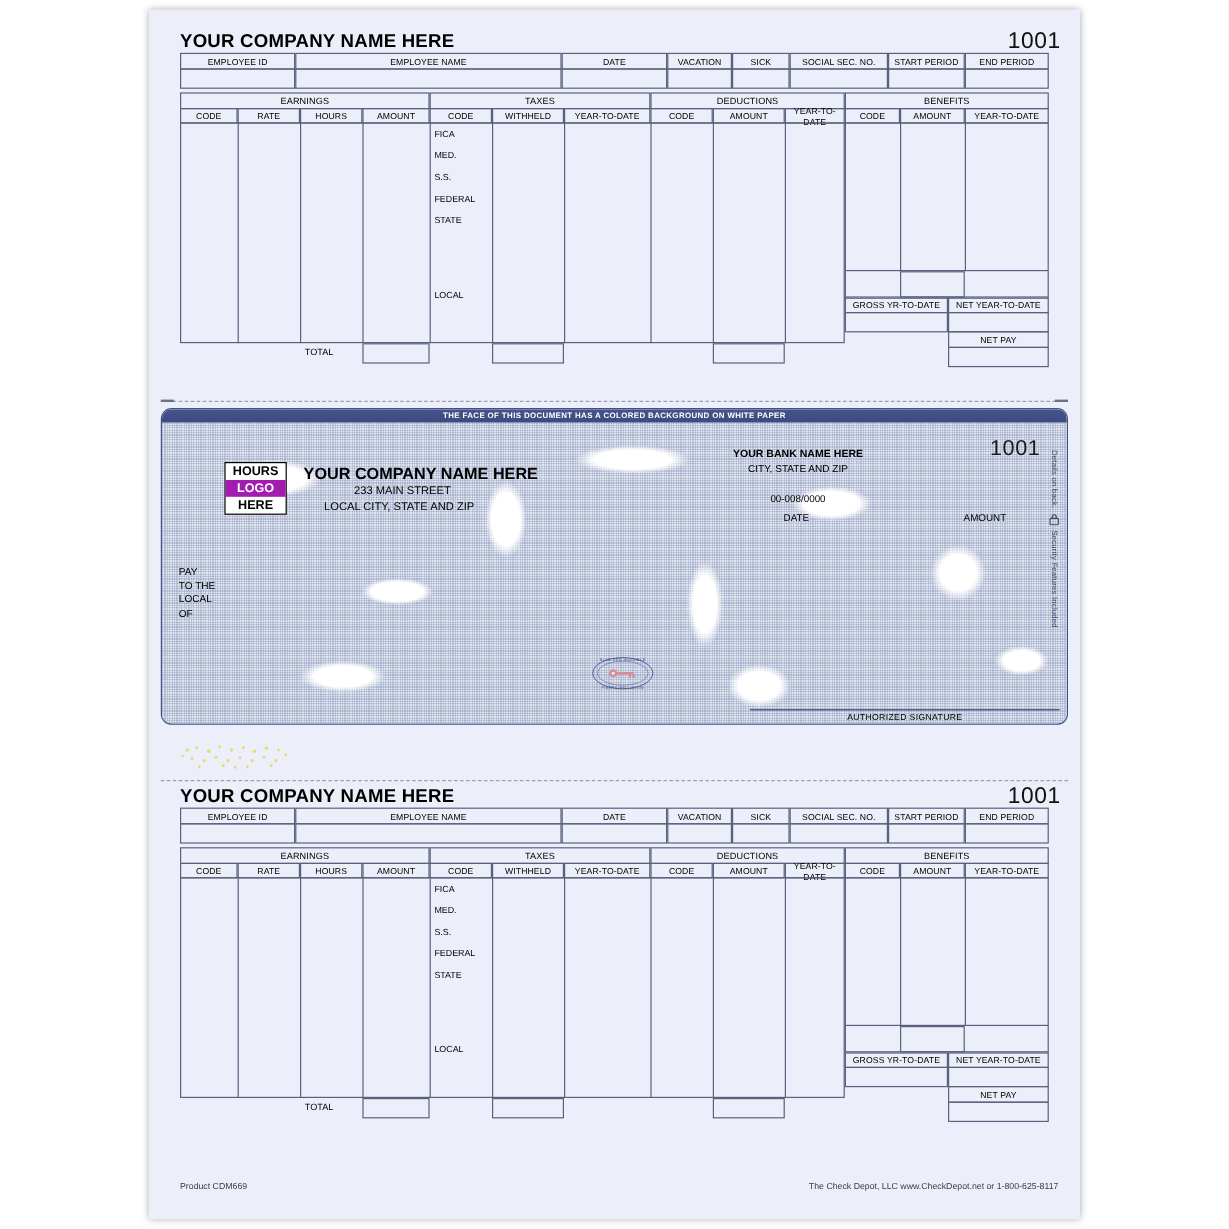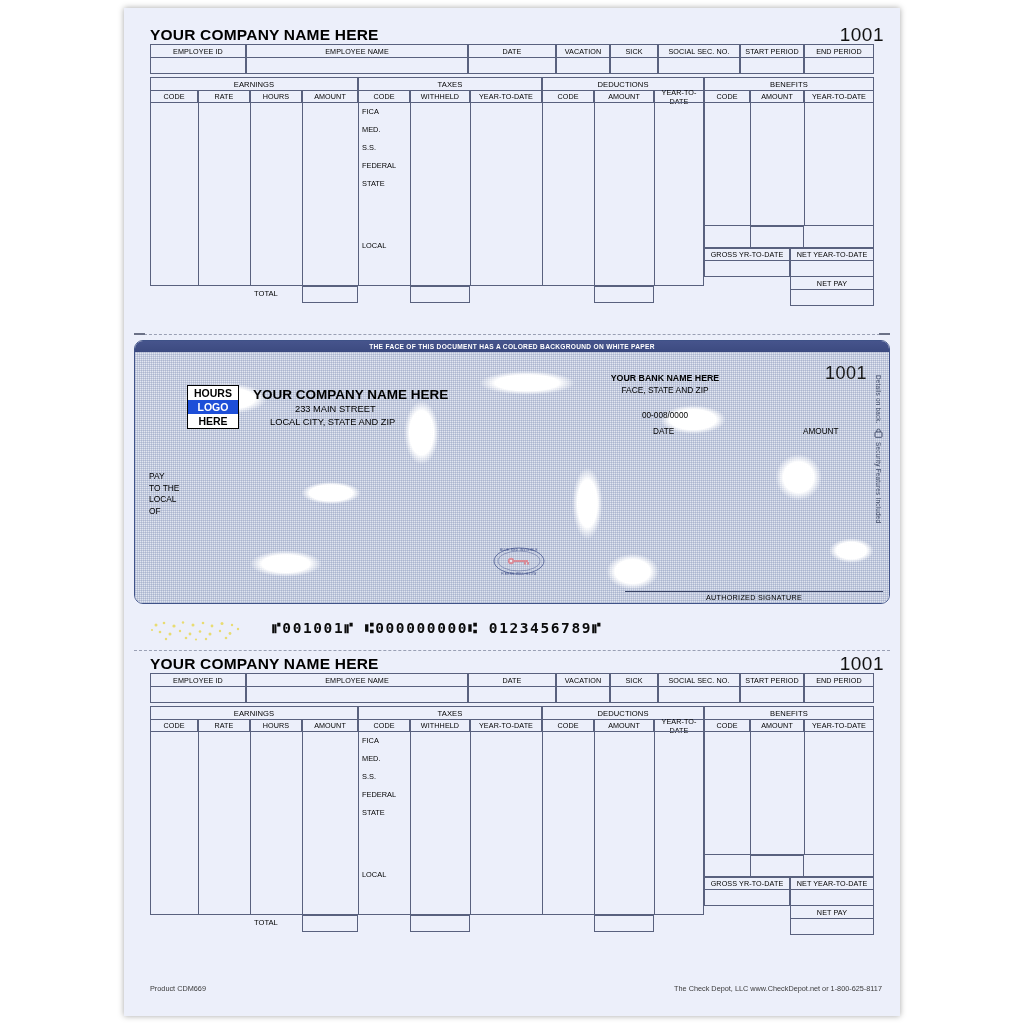--- a/index.html
+++ b/index.html
@@ -85,21 +85,21 @@
     position: absolute; right: 22px; top: 22px;
     font-size: 18px; color: #1a1a1a; letter-spacing: 0.5px;
   }
   .logo-box {
     position: absolute; left: 52px; top: 44px;
     width: 52px; height: 44px;
     border: 1.4px solid #000; background: #fff;
     font-size: 10.5px; font-weight: bold; text-align: center;
     line-height: 14px; color: #000;
   }
-  .logo-box .inv { background: #1d4ed8; color: #fff; display: block; }
+  .logo-box .inv { background: #a21caf; color: #fff; display: block; }
   .co-name {
     position: absolute; left: 118px; top: 46px;
     font-size: 13.5px; font-weight: bold; color: #000;
   }
   .co-addr1 { position: absolute; left: 160px; top: 63px; font-size: 9.3px; color: #000; }
   .co-addr2 { position: absolute; left: 135px; top: 76px; font-size: 9.3px; color: #000; }
   .bank-name {
     position: absolute; left: 400px; top: 32px; width: 260px;
     text-align: center; font-size: 8.8px; font-weight: bold; color: #000;
   }
@@ -243,21 +243,21 @@
       <span>HOURS</span>
       <span class="inv">LOGO</span>
       <span>HERE</span>
     </div>
 
     <div class="co-name">YOUR COMPANY NAME HERE</div>
     <div class="co-addr1">233 MAIN STREET</div>
     <div class="co-addr2">LOCAL CITY, STATE AND ZIP</div>
 
     <div class="bank-name">YOUR BANK NAME HERE</div>
-    <div class="bank-city">FACE, STATE AND ZIP</div>
+    <div class="bank-city">CITY, STATE AND ZIP</div>
     <div class="frac">00-008/0000</div>
 
     <div class="lbl-date">DATE</div>
     <div class="lbl-amount">AMOUNT</div>
 
     <div class="pto">
       <div>PAY</div>
       <div>TO THE</div>
       <div>LOCAL</div>
       <div>OF</div>
@@ -311,21 +311,20 @@
         <circle cx="80" cy="13.5" r="1.4"></circle>
         <circle cx="88" cy="9" r="1.2"></circle>
       <circle cx="16" cy="19" r="1.2"></circle>
         <circle cx="36" cy="18" r="1.3"></circle>
         <circle cx="56" cy="19" r="1.2"></circle>
       <circle cx="76" cy="18" r="1.3"></circle>
         <circle cx="2" cy="10" r="1.1"></circle>
         <circle cx="46" cy="19.5" r="1.1"></circle>
     </g>
   </svg>
-  <div class="micr" style="left:148px; top:612px;">⑈001001⑈ ⑆000000000⑆ 0123456789⑈</div>
 
   <div class="perf" style="top:642px;"></div>
 
   <div class="stub" id="stub-bot" style="top:647px;">
     <div class="stub-title">YOUR COMPANY NAME HERE</div>
     <div class="stub-num">1001</div>
   <div class="cellLbl" style="left:26px;top:18px;width:96px;height:14px;border:1px solid #59617e;">EMPLOYEE ID</div>
       <div style="position:absolute;left:26px;top:31px;width:96px;height:17px;border:1px solid #59617e;"></div>
       <div class="cellLbl" style="left:122px;top:18px;width:222px;height:14px;border:1px solid #59617e;">EMPLOYEE NAME</div>
       <div style="position:absolute;left:122px;top:31px;width:222px;height:17px;border:1px solid #59617e;"></div>

